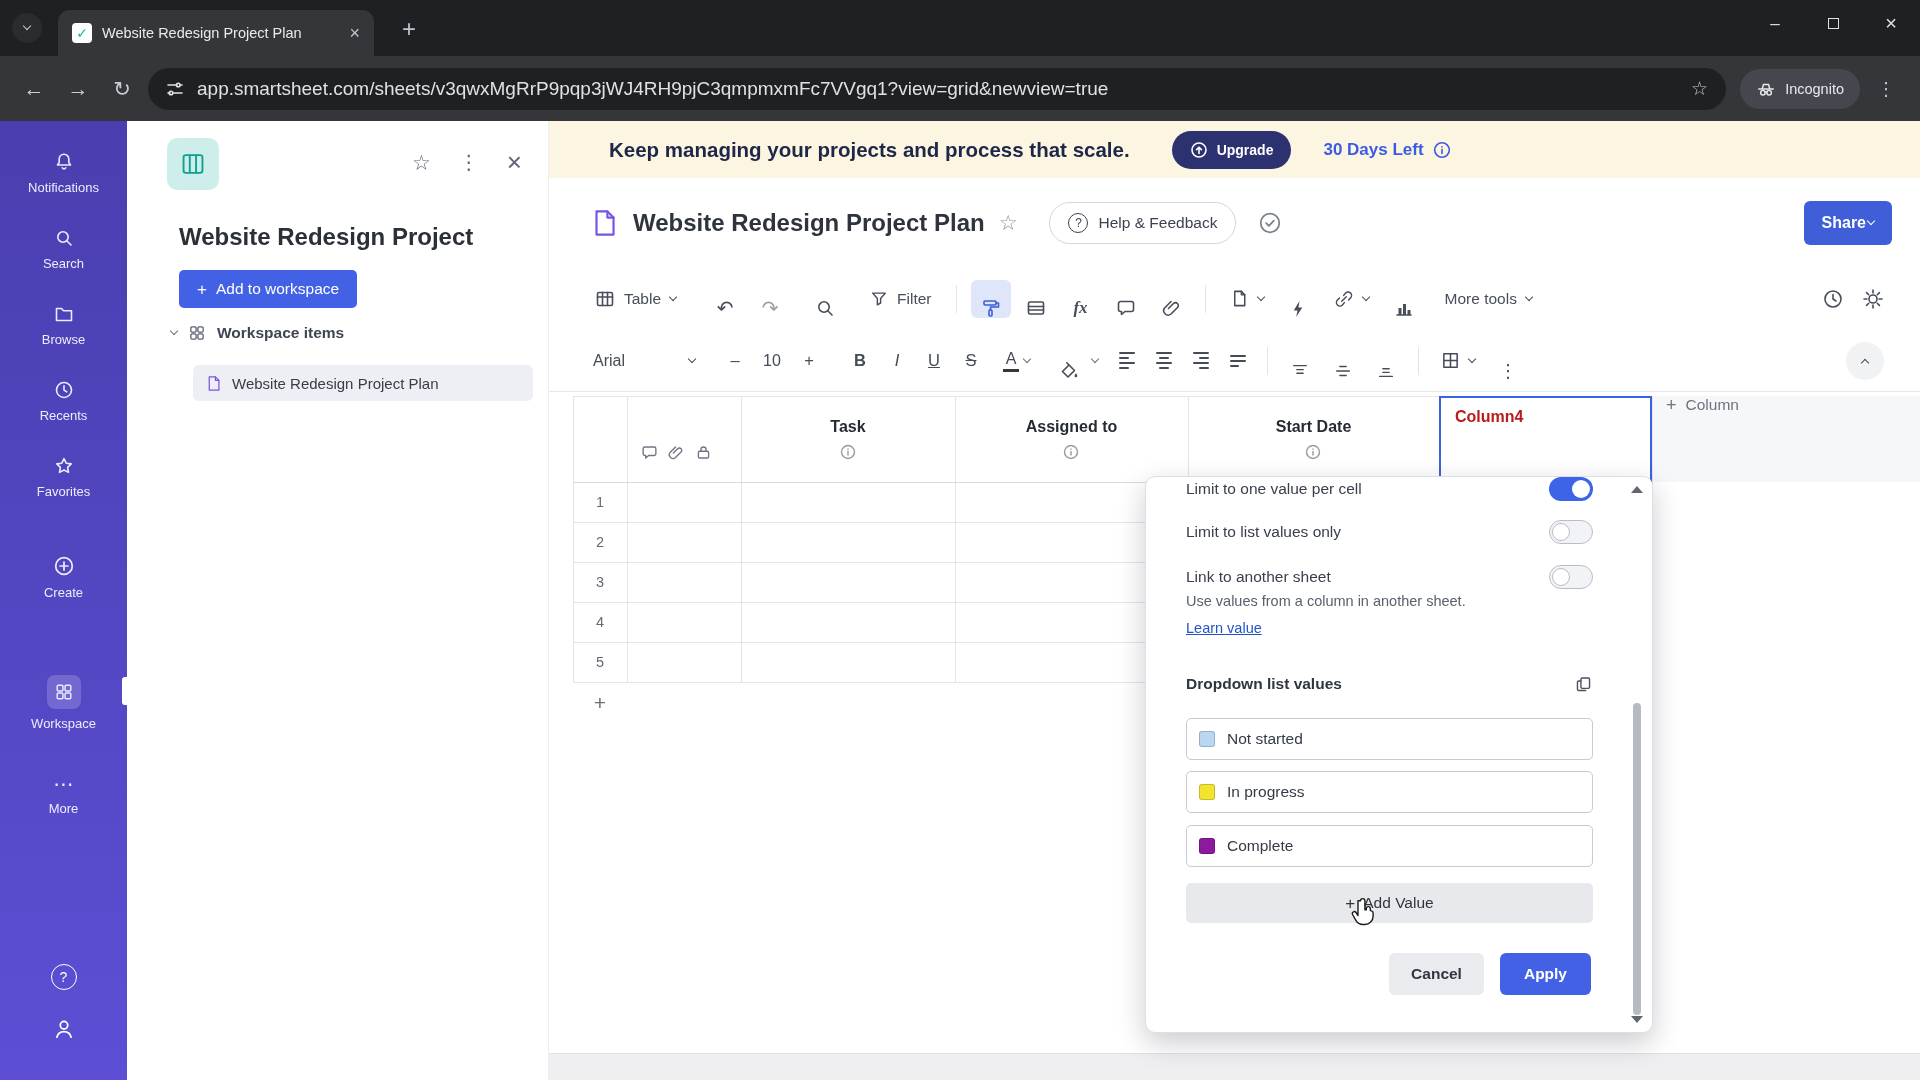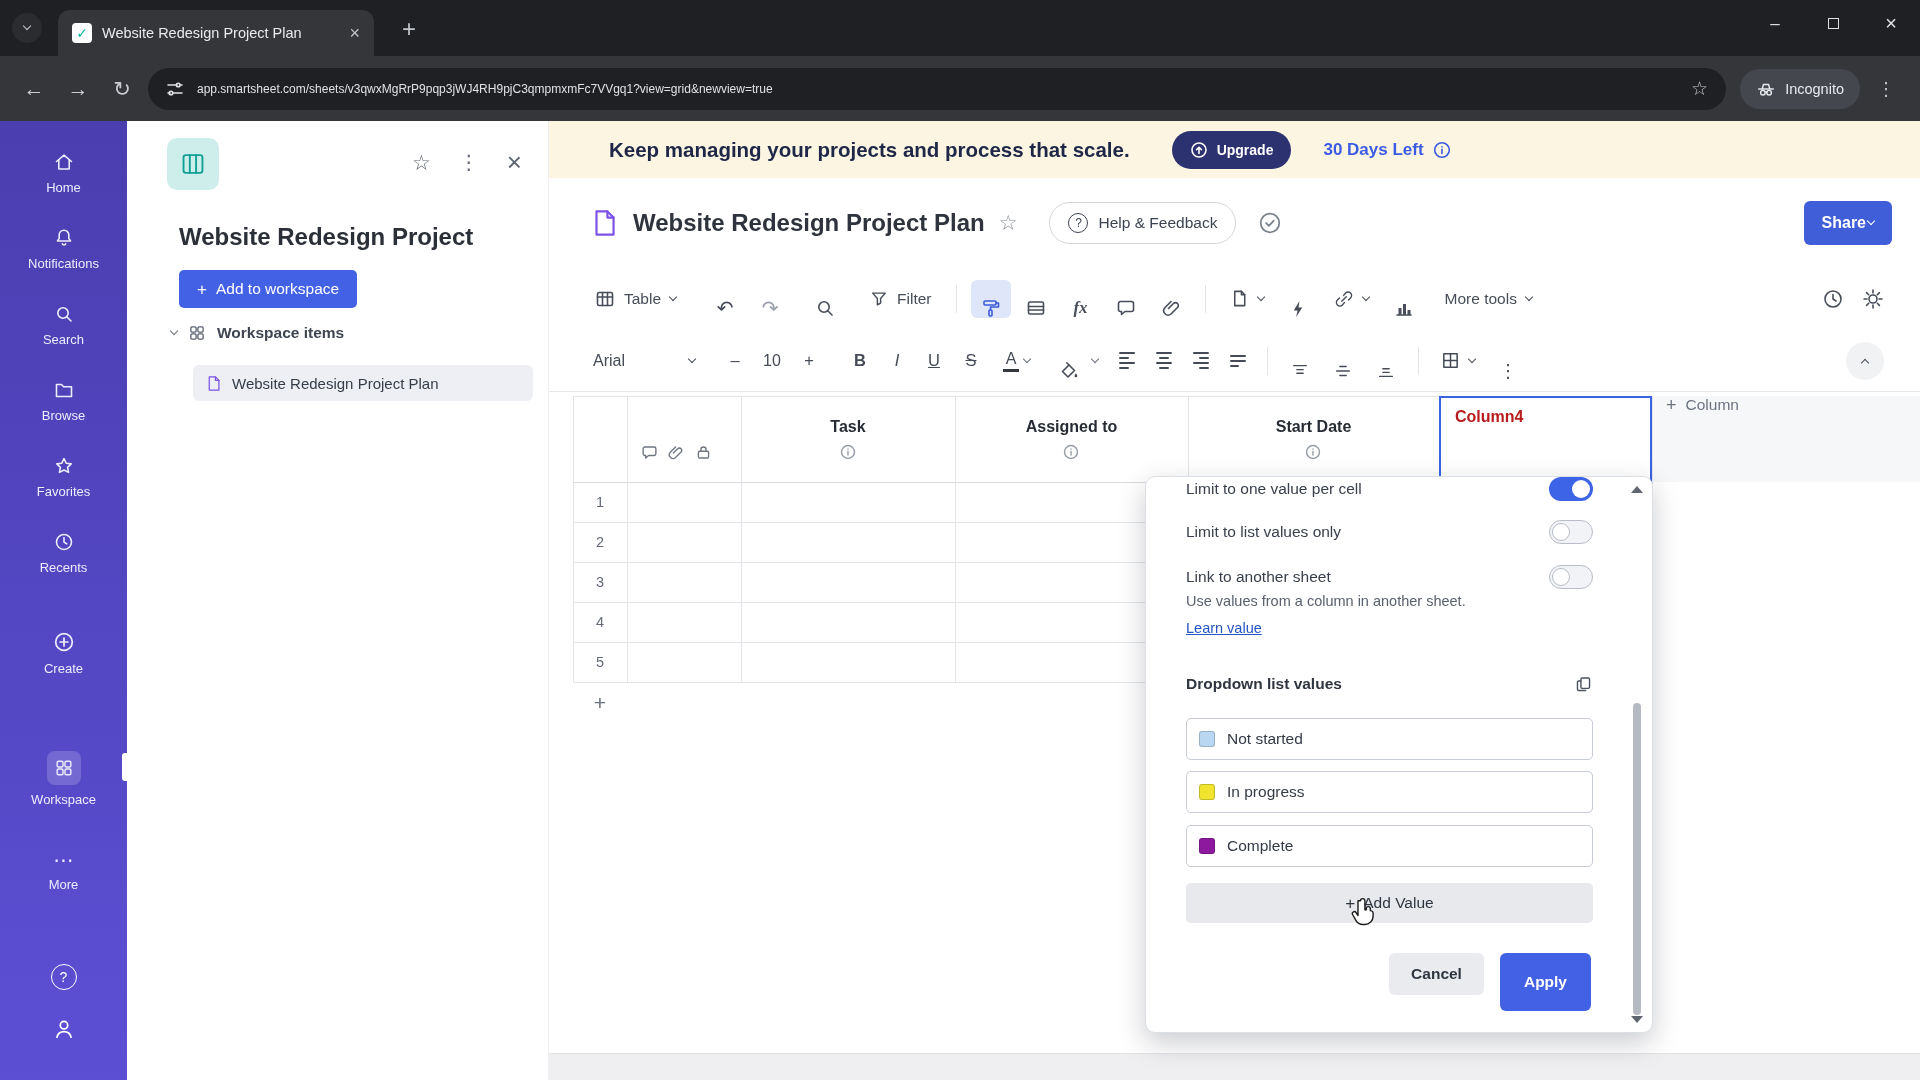--- a/index.html
+++ b/index.html
@@ -29,21 +29,21 @@
   .tab{position:absolute;left:58px;top:10px;width:316px;height:46px;background:#35363a;border-radius:12px 12px 0 0;display:flex;align-items:center;gap:10px;padding:0 14px;color:#e8eaed}
   .favicon{width:20px;height:20px;background:#fff;border-radius:4px;color:#0fb6a9;font-size:14px;font-weight:bold;display:flex;align-items:center;justify-content:center;flex:none}
   .tab-title{font-size:14.5px;white-space:nowrap;overflow:hidden;text-overflow:ellipsis;flex:1}
   .tab-close{color:#c3c6cb;font-size:18px;flex:none}
   #new-tab{position:absolute;left:402px;top:17px;color:#c3c6cb;font-size:24px}
   .win-controls{position:absolute;right:0;top:0;height:46px;display:flex}
   .win-btn{width:58px;height:46px;display:flex;align-items:center;justify-content:center;color:#dfe1e5;font-size:17px}
   .win-max{width:11px;height:11px;border:1.5px solid #dfe1e5}
   #addrbar{position:absolute;top:56px;left:0;width:100%;height:65px;background:#35363a;display:flex;align-items:center;padding:0 16px;gap:8px}
   .nav-ic{width:36px;height:36px;display:flex;align-items:center;justify-content:center;color:#c8cbd0;font-size:21px}
-  #omnibox{flex:1;height:42px;background:#1f2023;border-radius:21px;display:flex;align-items:center;gap:13px;padding:0 18px;color:#dfe1e5;font-size:12px}
+  #omnibox{flex:1;height:42px;background:#1f2023;border-radius:21px;display:flex;align-items:center;gap:13px;padding:0 18px;color:#dfe1e5;font-size:19px}
   #omnibox .url{flex:1;white-space:nowrap;overflow:hidden}
   #omnibox .i-star{color:#c8cbd0;font-size:19px}
   #incog{height:40px;border-radius:20px;background:#44474d;color:#e8eaed;display:flex;align-items:center;gap:9px;padding:0 16px;font-size:14.5px;margin-left:6px}
 
   
   #app{position:absolute;top:121px;left:0;width:1920px;height:959px;background:#fff}
   #rail{position:absolute;left:0;top:0;width:127px;height:100%;background:linear-gradient(180deg,#4a3eb0,#5c4fd4);color:#fff;display:flex;flex-direction:column;align-items:center;padding-top:14px}
   .rail-item{width:100%;height:76px;display:flex;flex-direction:column;align-items:center;justify-content:center;gap:7px;color:#edecfc;position:relative}
   .rail-label{font-size:13px}
   .rail-iconbox{width:34px;height:34px;border-radius:8px;background:rgba(255,255,255,.18);display:flex;align-items:center;justify-content:center}
@@ -117,21 +117,21 @@
   .toggle.off::after{content:"";position:absolute;width:16px;height:16px;border-radius:50%;background:#fff;border:1.5px solid #b8bdc7;top:2px;left:2px}
   .pdesc{position:absolute;left:40px;top:116px;width:390px;font-size:14.5px;color:#59616d}
   .plearn{position:absolute;left:40px;top:143px;font-size:14.5px;color:#2355c4;text-decoration:underline}
   .dlrow{position:absolute;left:40px;top:192px;width:407px;height:30px;display:flex;justify-content:space-between;align-items:center;font-size:15.5px;font-weight:600;color:#2f3640}
   .dlrow svg{color:#4a5160}
   .vbox{position:absolute;left:40px;width:407px;height:42px;border:1px solid #c6cbd4;border-radius:5px;display:flex;align-items:center;gap:12px;padding:0 12px;font-size:15.5px;color:#343b47;background:#fff}
   .vswatch{width:16px;height:16px;border-radius:3px;border:1px solid rgba(0,0,0,.18);flex:none}
   #addval{position:absolute;left:40px;top:406px;width:407px;height:40px;background:#e7e9ed;border-radius:5px;display:flex;align-items:center;justify-content:center;gap:8px;font-size:15.5px;color:#2f3640}
   .pbtns{position:absolute;top:476px;right:61px;display:flex;gap:16px}
   .btn-cancel{height:42px;padding:0 22px;background:#e9ebef;border-radius:6px;color:#2f3640;font-size:15.5px;font-weight:600;display:flex;align-items:center}
-  .btn-apply{height:58px;padding:0 24px;background:#4361e4;border-radius:6px;color:#fff;font-size:15.5px;font-weight:600;display:flex;align-items:center}
+  .btn-apply{height:42px;padding:0 24px;background:#4361e4;border-radius:6px;color:#fff;font-size:15.5px;font-weight:600;display:flex;align-items:center}
   .pscroll-thumb{position:absolute;right:11px;top:226px;width:8px;height:312px;background:#b6bac2;border-radius:4px}
   .tri{width:0;height:0;position:absolute;right:9px}
   .tri.up{top:9px;border-left:6px solid transparent;border-right:6px solid transparent;border-bottom:7px solid #5f6670}
   .tri.down{bottom:9px;border-left:6px solid transparent;border-right:6px solid transparent;border-top:7px solid #5f6670}
   #cursor{position:absolute;left:205px;top:420px;z-index:60}
 </style>
 </head>
 <body>
 
 <div id="tabstrip">
@@ -181,56 +181,50 @@
     <span>Incognito</span>
   </div>
   <span class="nav-ic i i-kebab" style="font-size:18px"></span>
 </div>
 
 <div id="app">
 
   <nav id="rail">
     <div class="rail-item">
       <svg class="ic" width="22" height="22" viewBox="0 0 22 22" stroke-width="1.5">
-          <path d="M3.5 10.5 11 4.2l7.5 6.3M5.8 9.3V18h10.4V9.3"></path>
-        </svg>
-      <span class="rail-label">Home</span>
-    </div>
-    <div class="rail-item">
-      <svg class="ic" width="22" height="22" viewBox="0 0 22 22" stroke-width="1.5">
           <path d="M11 3.2a4.8 4.8 0 0 1 4.8 4.8v3.4l1.7 2.6H4.5l1.7-2.6V8A4.8 4.8 0 0 1 11 3.2z"></path>
           <path d="M9.3 16.8a1.8 1.8 0 0 0 3.4 0"></path>
         </svg>
       <span class="rail-label">Notifications</span>
     </div>
     <div class="rail-item">
       <svg class="ic" width="22" height="22" viewBox="0 0 22 22" stroke-width="1.5">
           <circle cx="10" cy="10" r="5.2"></circle>
           <path d="M14 14l4 4"></path>
         </svg>
       <span class="rail-label">Search</span>
     </div>
     <div class="rail-item">
       <svg class="ic" width="22" height="22" viewBox="0 0 22 22" stroke-width="1.5">
           <path d="M3.5 5.5h5l2 2.2h8v9.8h-15z"></path>
         </svg>
       <span class="rail-label">Browse</span>
     </div>
     <div class="rail-item">
       <svg class="ic" width="22" height="22" viewBox="0 0 22 22" stroke-width="1.5">
-          <path d="M11 3.6l2.2 4.6 5 .7-3.6 3.5.9 5-4.5-2.4-4.5 2.4.9-5L3.8 8.9l5-.7z"></path>
-        </svg>
-      <span class="rail-label">Favorites</span>
+          <circle cx="11" cy="11" r="7.5"></circle>
+          <path d="M11 6.8V11l2.8 1.8"></path>
+        </svg>
+      <span class="rail-label">Recents</span>
     </div>
     <div class="rail-item">
       <svg class="ic" width="22" height="22" viewBox="0 0 22 22" stroke-width="1.5">
-          <circle cx="11" cy="11" r="7.5"></circle>
-          <path d="M11 6.8V11l2.8 1.8"></path>
-        </svg>
-      <span class="rail-label">Recents</span>
+          <path d="M11 3.6l2.2 4.6 5 .7-3.6 3.5.9 5-4.5-2.4-4.5 2.4.9-5L3.8 8.9l5-.7z"></path>
+        </svg>
+      <span class="rail-label">Favorites</span>
     </div>
     <div class="rail-item" style="margin-top:24px">
       <svg class="ic" width="24" height="24" viewBox="0 0 22 22" stroke-width="1.5">
           <circle cx="11" cy="11" r="7.6"></circle>
           <path d="M11 7.4v7.2M7.4 11h7.2"></path>
         </svg>
       <span class="rail-label">Create</span>
     </div>
     <div class="rail-item" style="margin-top:50px">
       <span class="rail-pip"></span>

